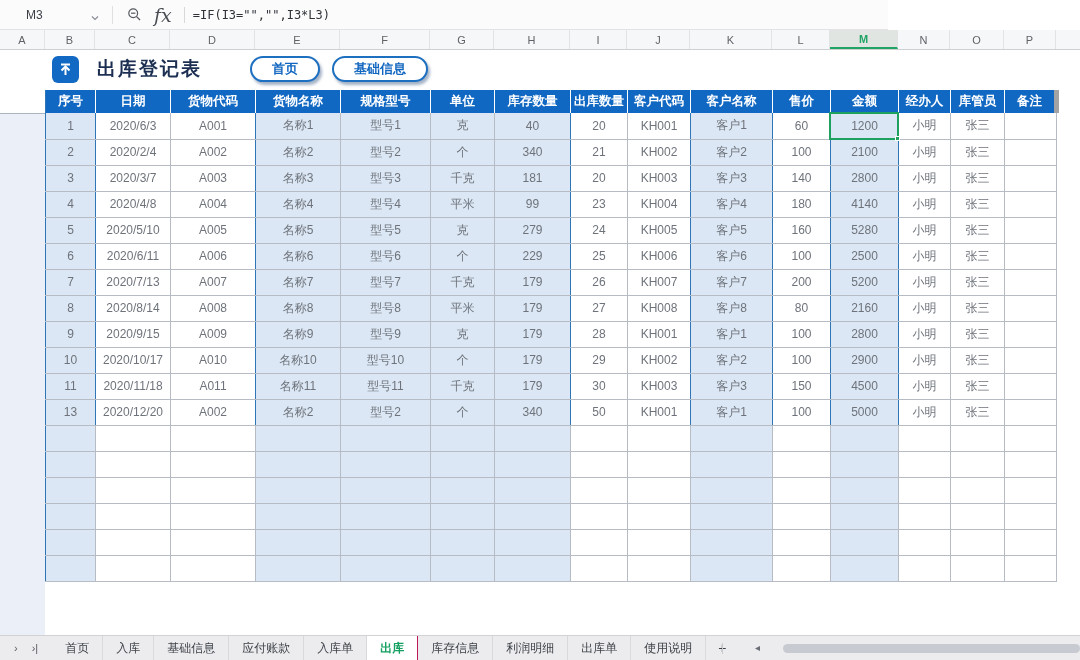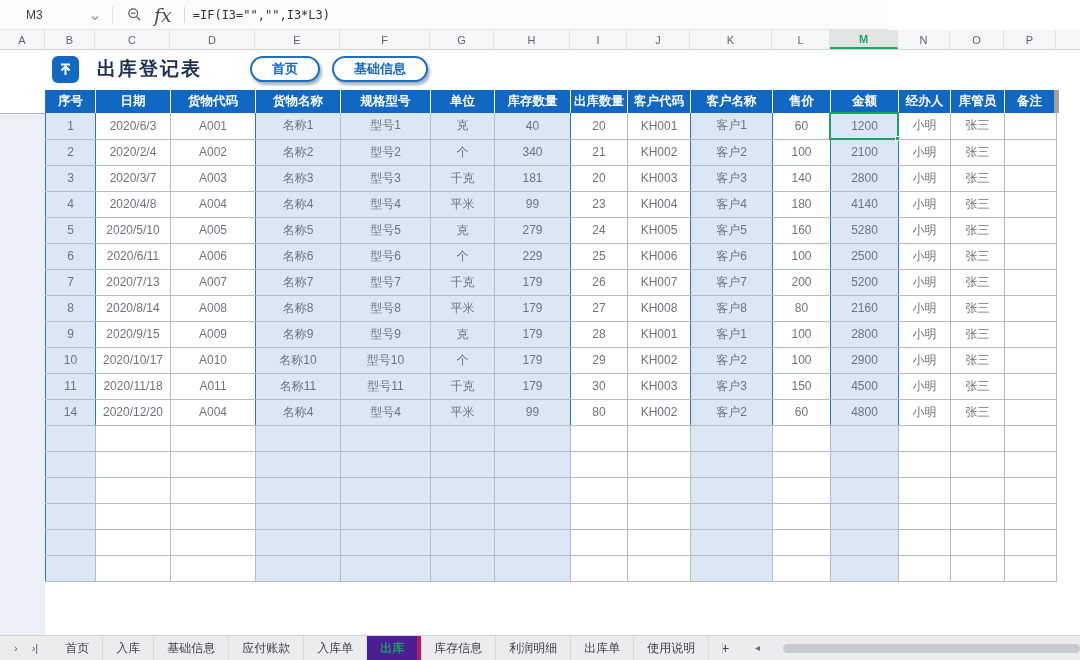--- a/index.html
+++ b/index.html
@@ -57,21 +57,21 @@
   .sel-handle { position:absolute; right:-3px; bottom:-3px; width:5px; height:5px;
                 background:#1ea05f; border:1px solid #fff; pointer-events:auto; cursor:crosshair; }
 
   
   .tabbar { position:absolute; left:0; top:635px; width:1080px; height:25px; background:#ececee;
             border-top:1px solid #d2d2d4; display:flex; align-items:center; font-size:12px; }
   .nav { color:#5a5e64; font-size:11px; margin-left:14px; cursor:pointer; user-select:none; }
   .tabs { display:flex; height:100%; margin-left:14px; }
   .tab { height:100%; display:flex; align-items:center; padding:0 13px; color:#3e4248;
          border-right:1px solid #d9d9db; cursor:pointer; white-space:nowrap; }
-  .tab.active { background:#4c1d95; color:#15a060; font-weight:bold; border-right:4px solid #be185d; }
+  .tab.active { background:#ffffff; color:#15a060; font-weight:bold; border-right:1px solid #be185d; }
   .addtab { margin-left:6px; color:#3e4248; font-size:14px; cursor:pointer; padding:0 6px; }
   .hsb-sep { position:absolute; left:722px; top:7px; width:1px; height:11px; background:#c9c9cb; }
   .hsb-arrow { position:absolute; left:755px; top:6px; color:#6b6f75; font-size:10px; cursor:pointer; }
   .hscroll { position:absolute; left:783px; top:8px; width:297px; height:9px; border-radius:4.5px;
              background:#c7cad1; cursor:pointer; }
 </style>
 </head>
 <body>
 
 <div id="app">
@@ -352,32 +352,32 @@
             <td class="">30</td>
             <td class="bsep">KH003</td>
             <td class="shaded bsep">客户3</td>
             <td class="bsep">150</td>
             <td class="shaded bsep">4500</td>
             <td class="">小明</td>
             <td class="">张三</td>
             <td class=""></td>
           </tr>
           <tr class="datarow">
-            <td class="shaded bsep">14</td>
+            <td class="shaded bsep">13</td>
             <td class="">2020/12/20</td>
-            <td class="bsep">A004</td>
-            <td class="shaded ">名称4</td>
-            <td class="shaded ">型号4</td>
-            <td class="shaded ">平米</td>
-            <td class="shaded bsep">99</td>
-            <td class="">80</td>
-            <td class="bsep">KH002</td>
-            <td class="shaded bsep">客户2</td>
-            <td class="bsep">60</td>
-            <td class="shaded bsep">4800</td>
+            <td class="bsep">A002</td>
+            <td class="shaded ">名称2</td>
+            <td class="shaded ">型号2</td>
+            <td class="shaded ">个</td>
+            <td class="shaded bsep">340</td>
+            <td class="">50</td>
+            <td class="bsep">KH001</td>
+            <td class="shaded bsep">客户1</td>
+            <td class="bsep">100</td>
+            <td class="shaded bsep">5000</td>
             <td class="">小明</td>
             <td class="">张三</td>
             <td class=""></td>
           </tr>
           <tr class="emptyrow">
             <td class="shaded"></td>
             <td class=""></td>
             <td class=""></td>
             <td class="shaded"></td>
             <td class="shaded"></td>

